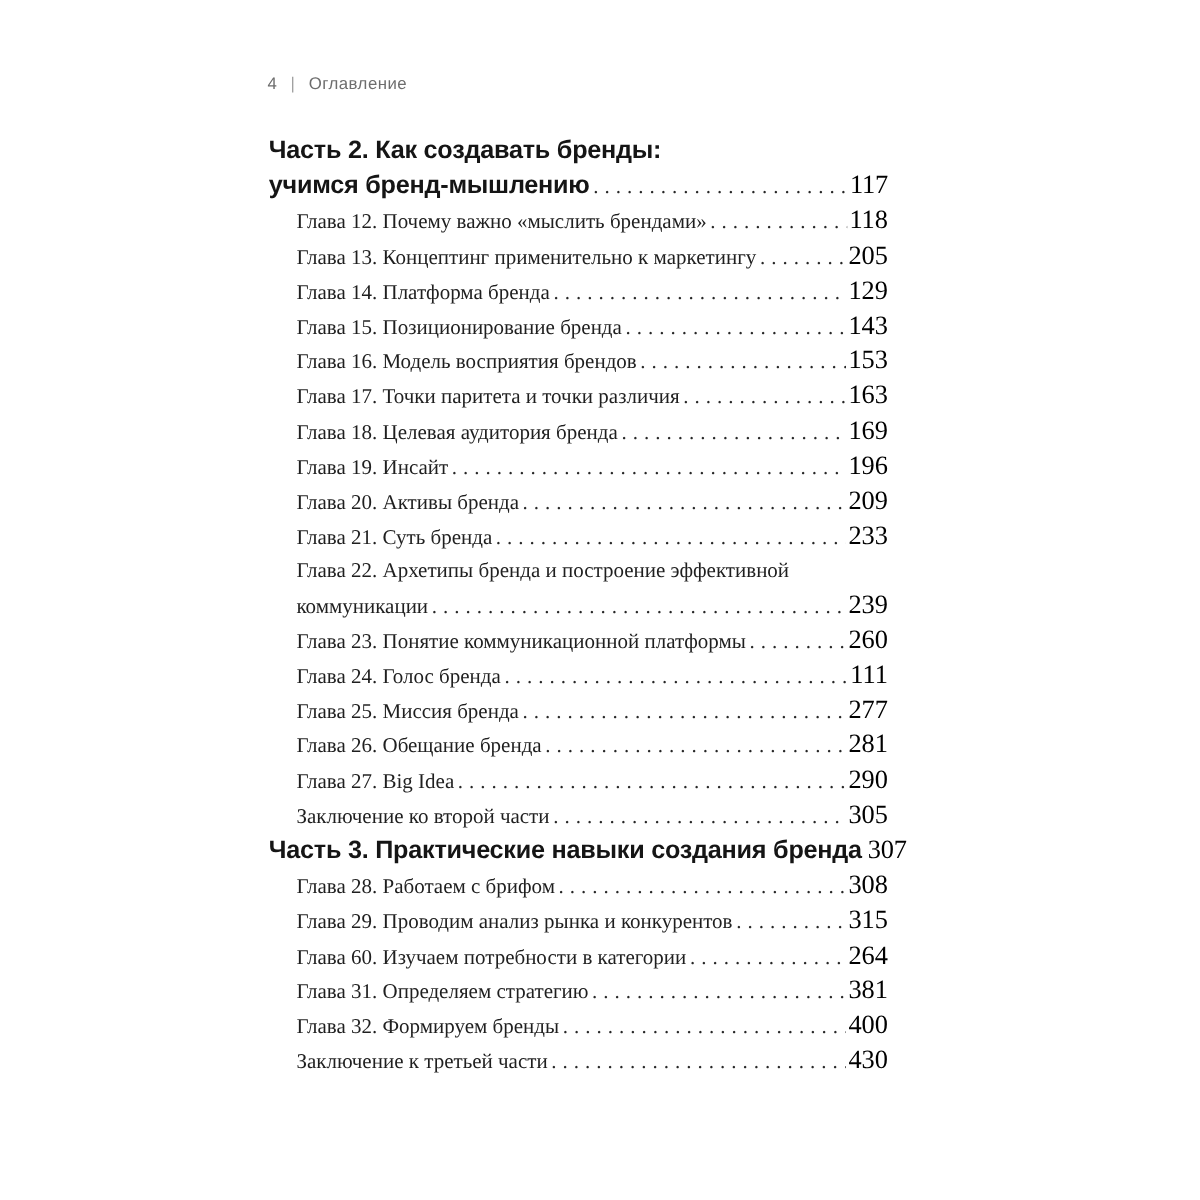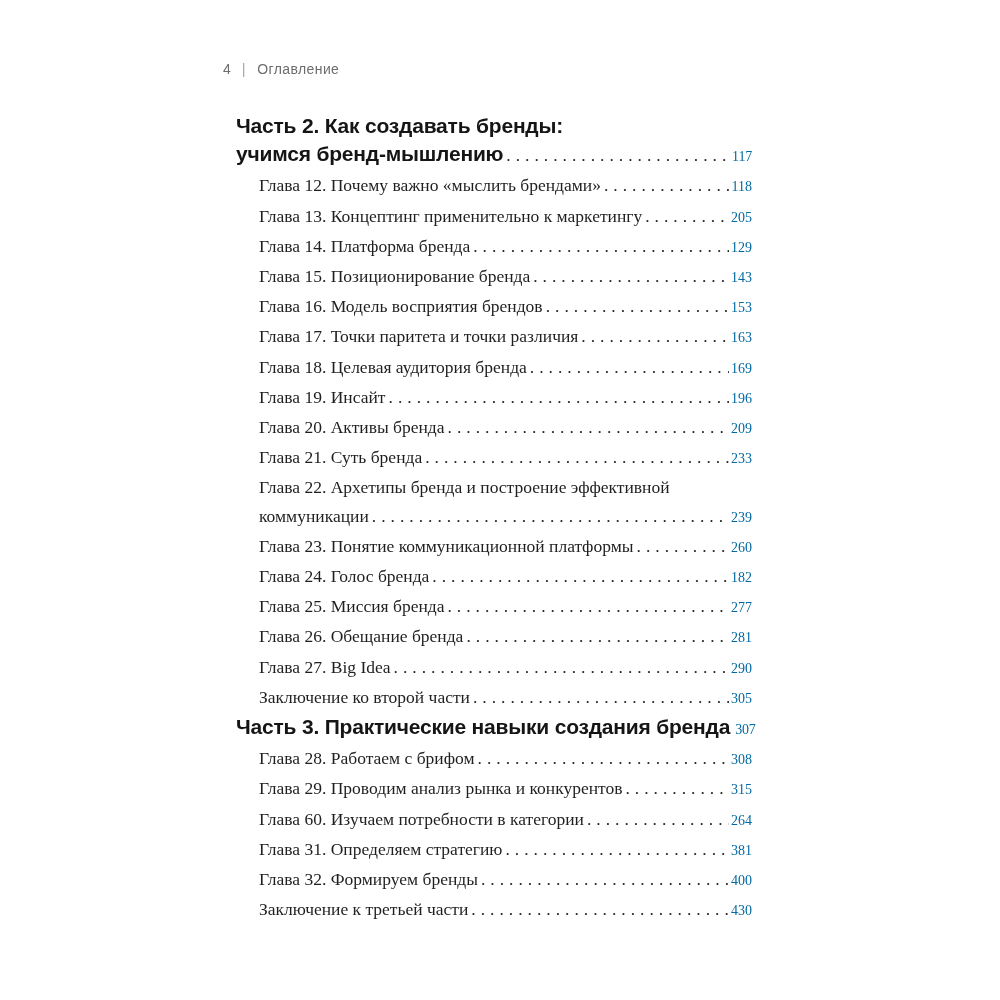--- a/index.html
+++ b/index.html
@@ -27,21 +27,21 @@
     color: #6d6d6d;
     letter-spacing: 0.4px;
   }
   .running-head .sep {
     color: #7d7d7d;
     transform: scaleX(0.7);
   }
   
   .toc {
     position: absolute;
-    left: 236px;
+    left: 224px;
     top: 112px;
     width: 516px;
     font-family: "Liberation Serif", serif;
     font-size: 17.5px;
     color: #1f1f1f;
   }
   .part-heading {
     margin: 0;
     font-family: "Liberation Sans", sans-serif;
     font-weight: bold;
@@ -71,22 +71,22 @@
     font-size: 17.5px;
     letter-spacing: 5px;
     color: #262626;
   }
   .dots::before {
     content: "......................................................................................................";
   }
   .pg {
     font-family: "Liberation Serif", serif;
     font-weight: normal;
-    font-size: 14px;
-    color: #0369a1;
+    font-size: 22px;
+    color: #000000;
     padding-left: 2px;
   }
   .section-part3 { }
 </style>
 </head>
 <body>
 
 <div class="page">
 
   <header class="running-head">
@@ -168,21 +168,21 @@
       </div>
 
       <div class="entry row">
         <span class="t">Глава 23. Понятие коммуникационной платформы</span>
           <span class="dots"></span>
           <span class="pg">260</span>
       </div>
       <div class="entry row">
         <span class="t">Глава 24. Голос бренда</span>
           <span class="dots"></span>
-          <span class="pg">182</span>
+          <span class="pg">111</span>
       </div>
       <div class="entry row">
         <span class="t">Глава 25. Миссия бренда</span>
           <span class="dots"></span>
           <span class="pg">277</span>
       </div>
       <div class="entry row">
         <span class="t">Глава 26. Обещание бренда</span>
           <span class="dots"></span>
           <span class="pg">281</span>

